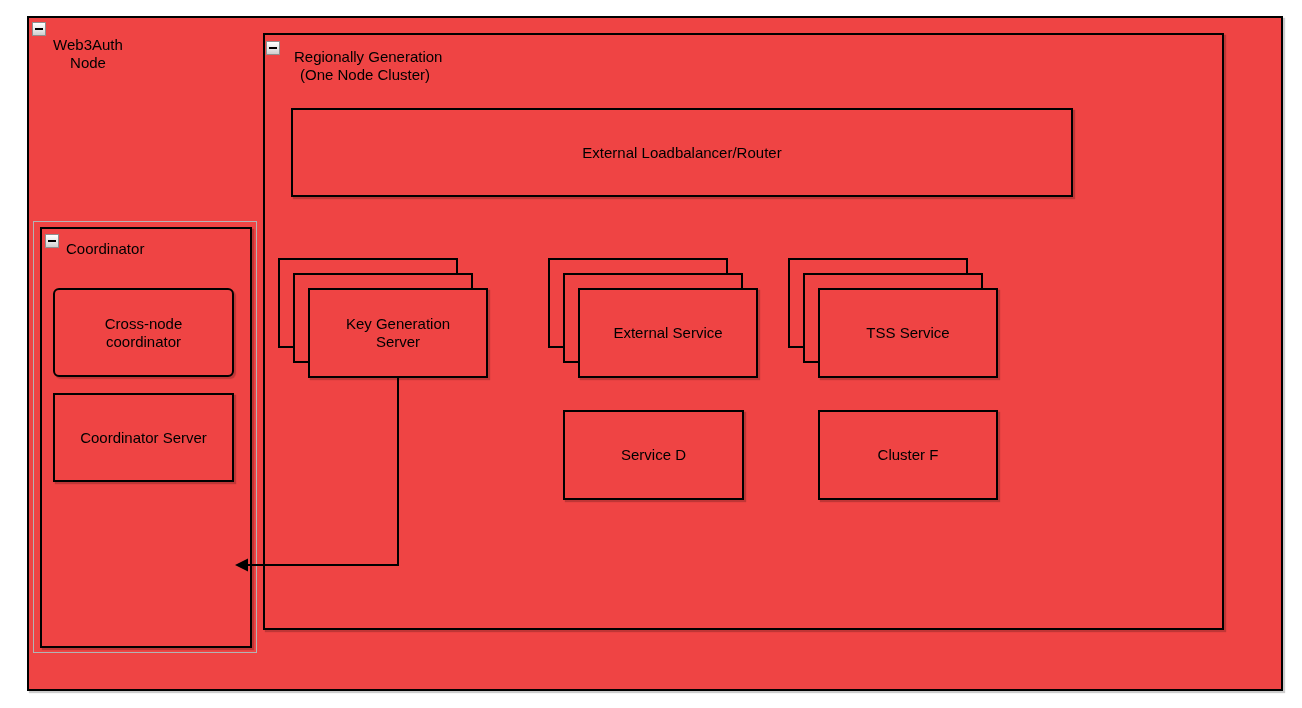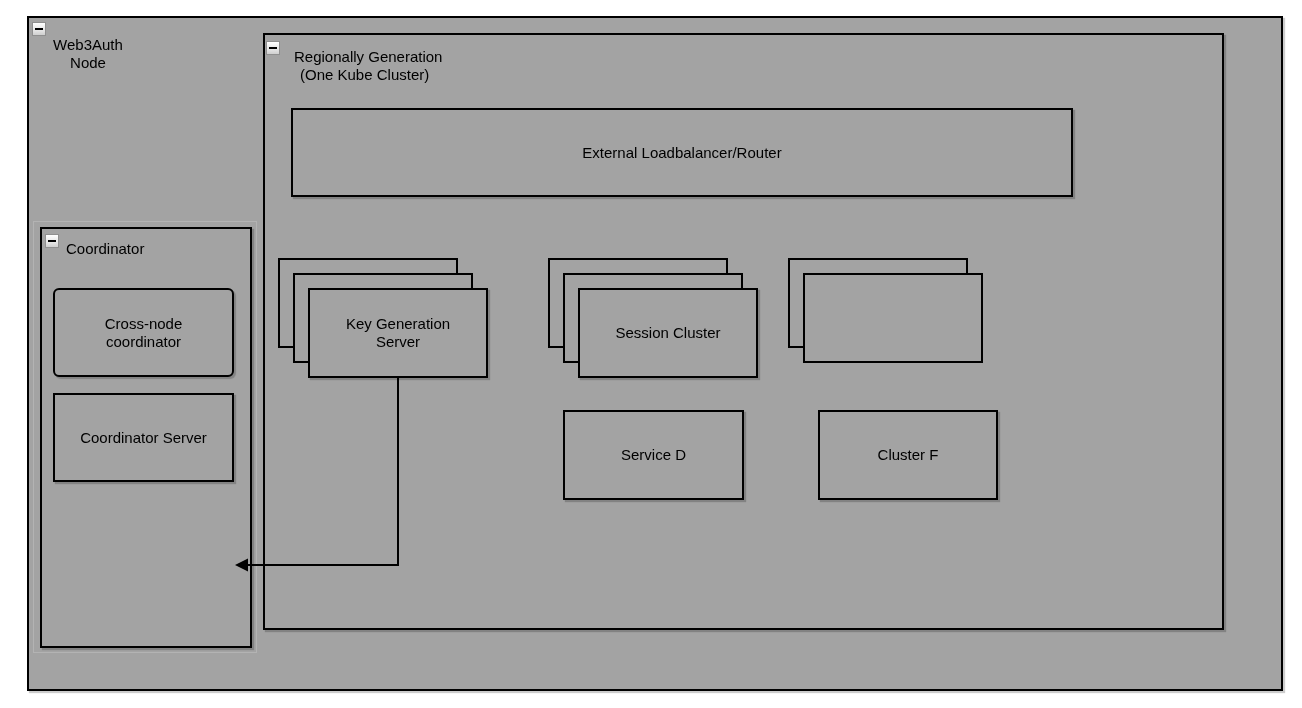--- a/index.html
+++ b/index.html
@@ -13,21 +13,21 @@
     width: 1302px;
     height: 708px;
     background: #ffffff;
     overflow: hidden;
     font-size: 15px;
     line-height: 1.2;
   }
   
   .rect {
     position: absolute;
-    background: #a3a3a3;
+    background: #ef4444;
     border: 2px solid #000000;
   }
   .shadow { box-shadow: 2px 2px 1px rgba(0,0,0,0.20); }
   .shape {
     display: flex;
     align-items: center;
     justify-content: center;
     text-align: center;
     padding: 4px;
   }
@@ -112,45 +112,48 @@
   <div class="collapse collapse-coordinator">
     <div class="minus-bar"></div>
   </div>
 
   <div class="container-title title-web3auth">
     <div>Web3Auth</div>
     <div>Node</div>
   </div>
   <div class="container-title title-regional">
     <div>Regionally Generation</div>
-    <div class="line2">(One Kube Cluster)</div>
+    <div class="line2">(One Node Cluster)</div>
   </div>
   <div class="container-title title-coordinator">Coordinator</div>
 
   <div class="rect shape shadow external-lb">
     <span>External Loadbalancer/Router</span>
   </div>
 
   <div class="rect stackbox kg-back"></div>
   <div class="rect stackbox kg-mid"></div>
   <div class="rect shape shadow stackbox kg-front">
     <span>
       <span>Key Generation</span><br>
       <span>Server</span>
     </span>
   </div>
 
   <div class="rect stackbox ss-back"></div>
   <div class="rect stackbox ss-mid"></div>
   <div class="rect shape shadow stackbox ss-front">
-    <span>Session Cluster</span>
+    <span>External Service</span>
   </div>
 
   <div class="rect stackbox ts-back"></div>
   <div class="rect stackbox ts-mid"></div>
+  <div class="rect shape shadow stackbox ts-front">
+    <span>TSS Service</span>
+  </div>
 
   <div class="rect shape shadow service-d">
     <span>Service D</span>
   </div>
   <div class="rect shape shadow service-f">
     <span>Cluster F</span>
   </div>
 
   <div class="rect shape shadow cross-node">
     <span>

